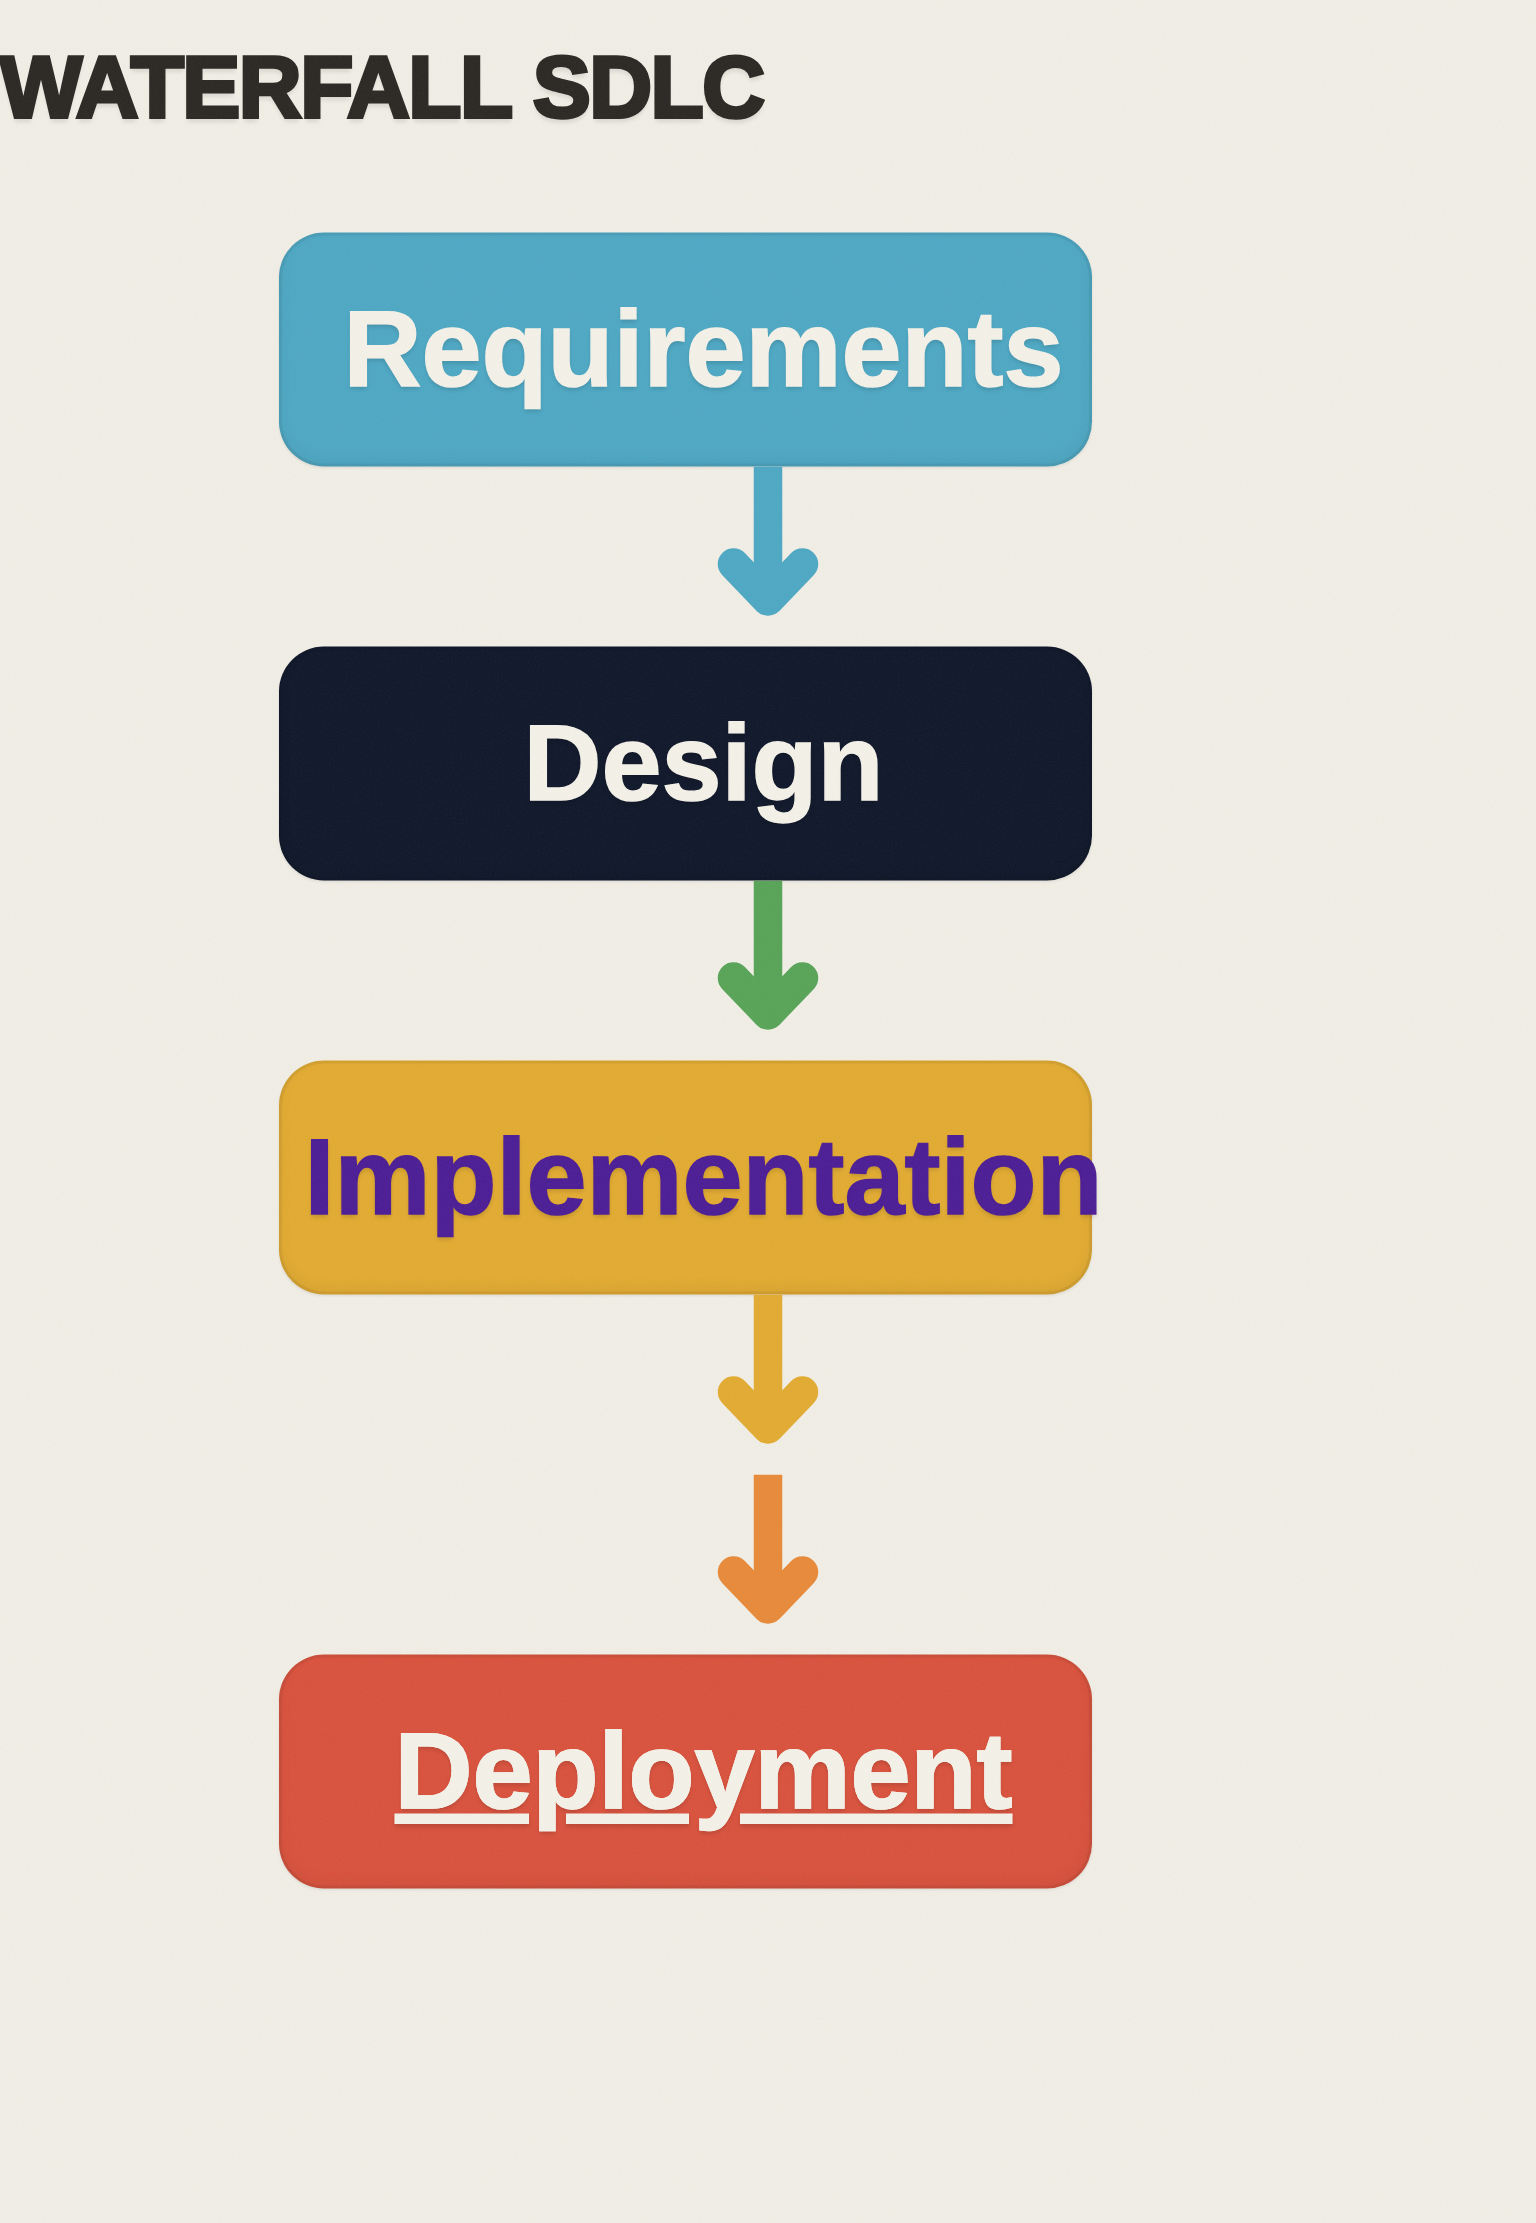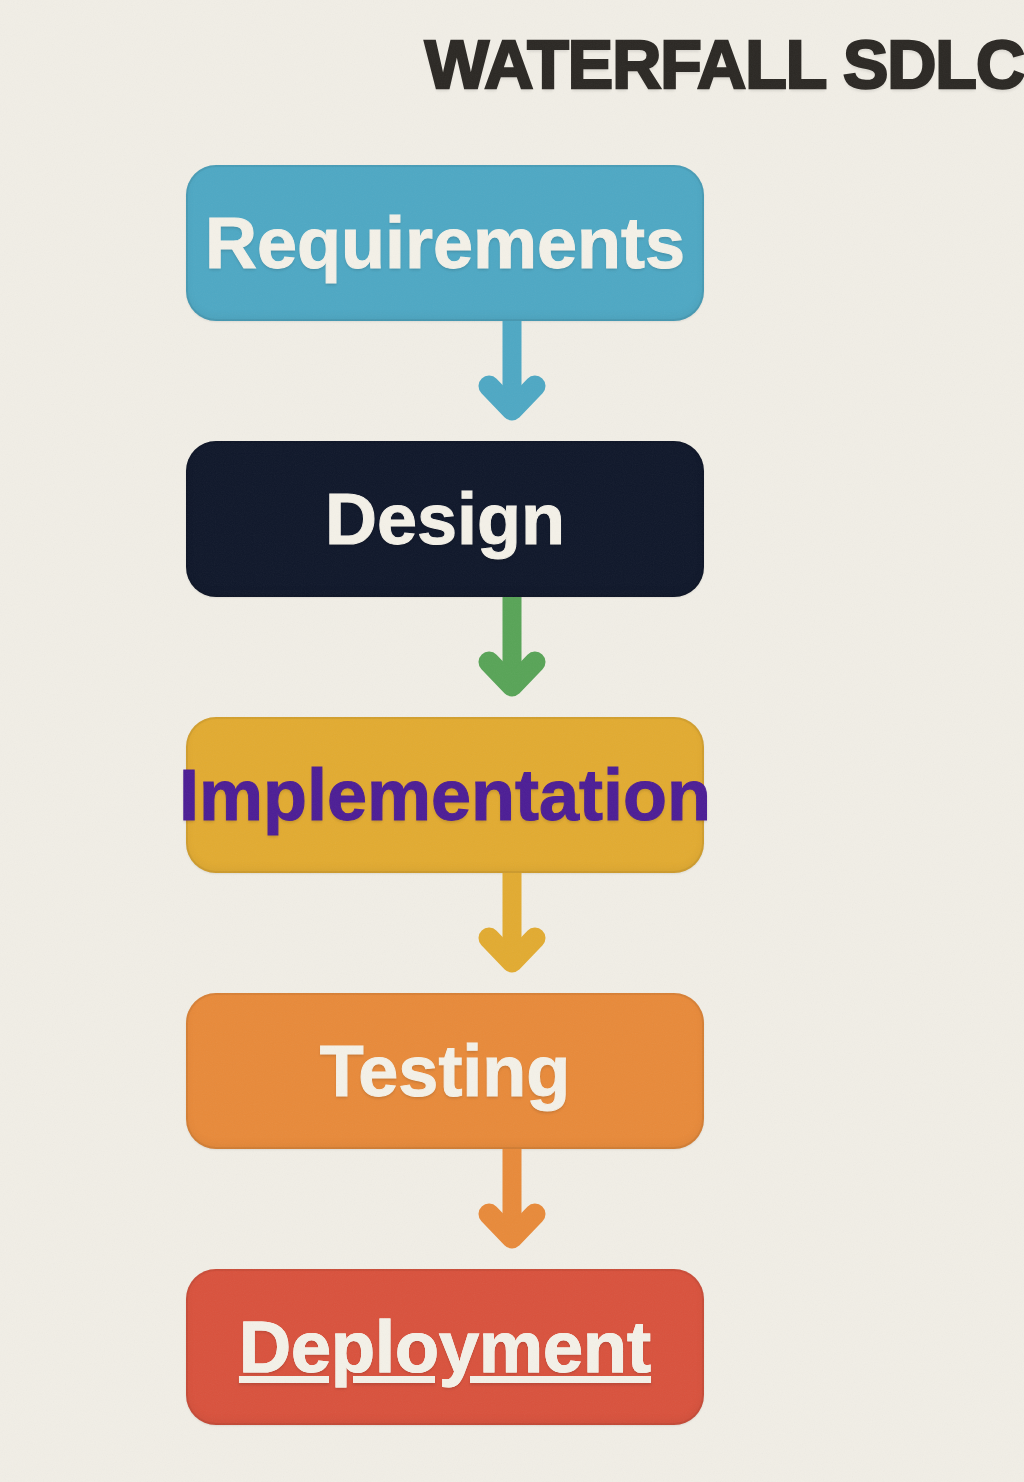--- a/index.html
+++ b/index.html
@@ -18,42 +18,43 @@
     position: absolute;
     inset: 0;
     width: 100%;
     height: 100%;
     pointer-events: none;
     z-index: 5;
   }
   .page-title {
     margin: 0;
     padding-top: 30px;
-    text-align: right;
-    font-size: 68px;
+    text-align: left;
+    font-size: 58px;
     line-height: 1.0;
     font-weight: 700;
     letter-spacing: -1px;
     -webkit-text-stroke: 2.5px currentColor;
     text-shadow: 0 3px 3px rgba(0,0,0,0.10);
   }
   .flow {
     position: relative;
     width: 652px;
     margin: 67px auto 0 auto;
     z-index: 1;
   }
   .stage-box {
     width: 518px;
     height: 156px;
     border-radius: 30px;
     display: flex;
     align-items: center;
     justify-content: center;
     box-shadow: inset 0 0 0 2px rgba(0,0,0,0.06), inset 0 -4px 10px rgba(0,0,0,0.05), 0 1px 2px rgba(0,0,0,0.08);
+    padding-left: 24px;
   }
   .stage-label {
     font-size: 72px;
     font-weight: 700;
     -webkit-text-stroke: 1px currentColor;
     letter-spacing: 0px;
     text-shadow: 0 2px 3px rgba(0,0,0,0.14);
     white-space: nowrap;
   }
   .arrow {
@@ -97,23 +98,20 @@
     </svg>
 
     <div class="stage-box" style="background-color: rgb(226, 171, 49); color: #4c1d95;">
       <span class="stage-label">Implementation</span>
     </div>
     <svg class="arrow" viewBox="0 0 100 120" style="color: rgb(226, 171, 49);">
       <line class="stem" x1="50" y1="0" x2="50" y2="84"></line>
       <path class="head" d="M 27 65 L 50 89 L 73 65"></path>
     </svg>
 
-    <div class="stage-box" style="background-color: rgb(232, 138, 58); color: rgb(244, 241, 232);">
-      <span class="stage-label">Testing</span>
-    </div>
     <svg class="arrow" viewBox="0 0 100 120" style="color: rgb(232, 138, 58);">
       <line class="stem" x1="50" y1="0" x2="50" y2="84"></line>
       <path class="head" d="M 27 65 L 50 89 L 73 65"></path>
     </svg>
 
     <div class="stage-box" style="background-color: rgb(217, 82, 61); color: rgb(244, 241, 232); text-decoration: underline;">
       <span class="stage-label">Deployment</span>
     </div>
 
   </div>

